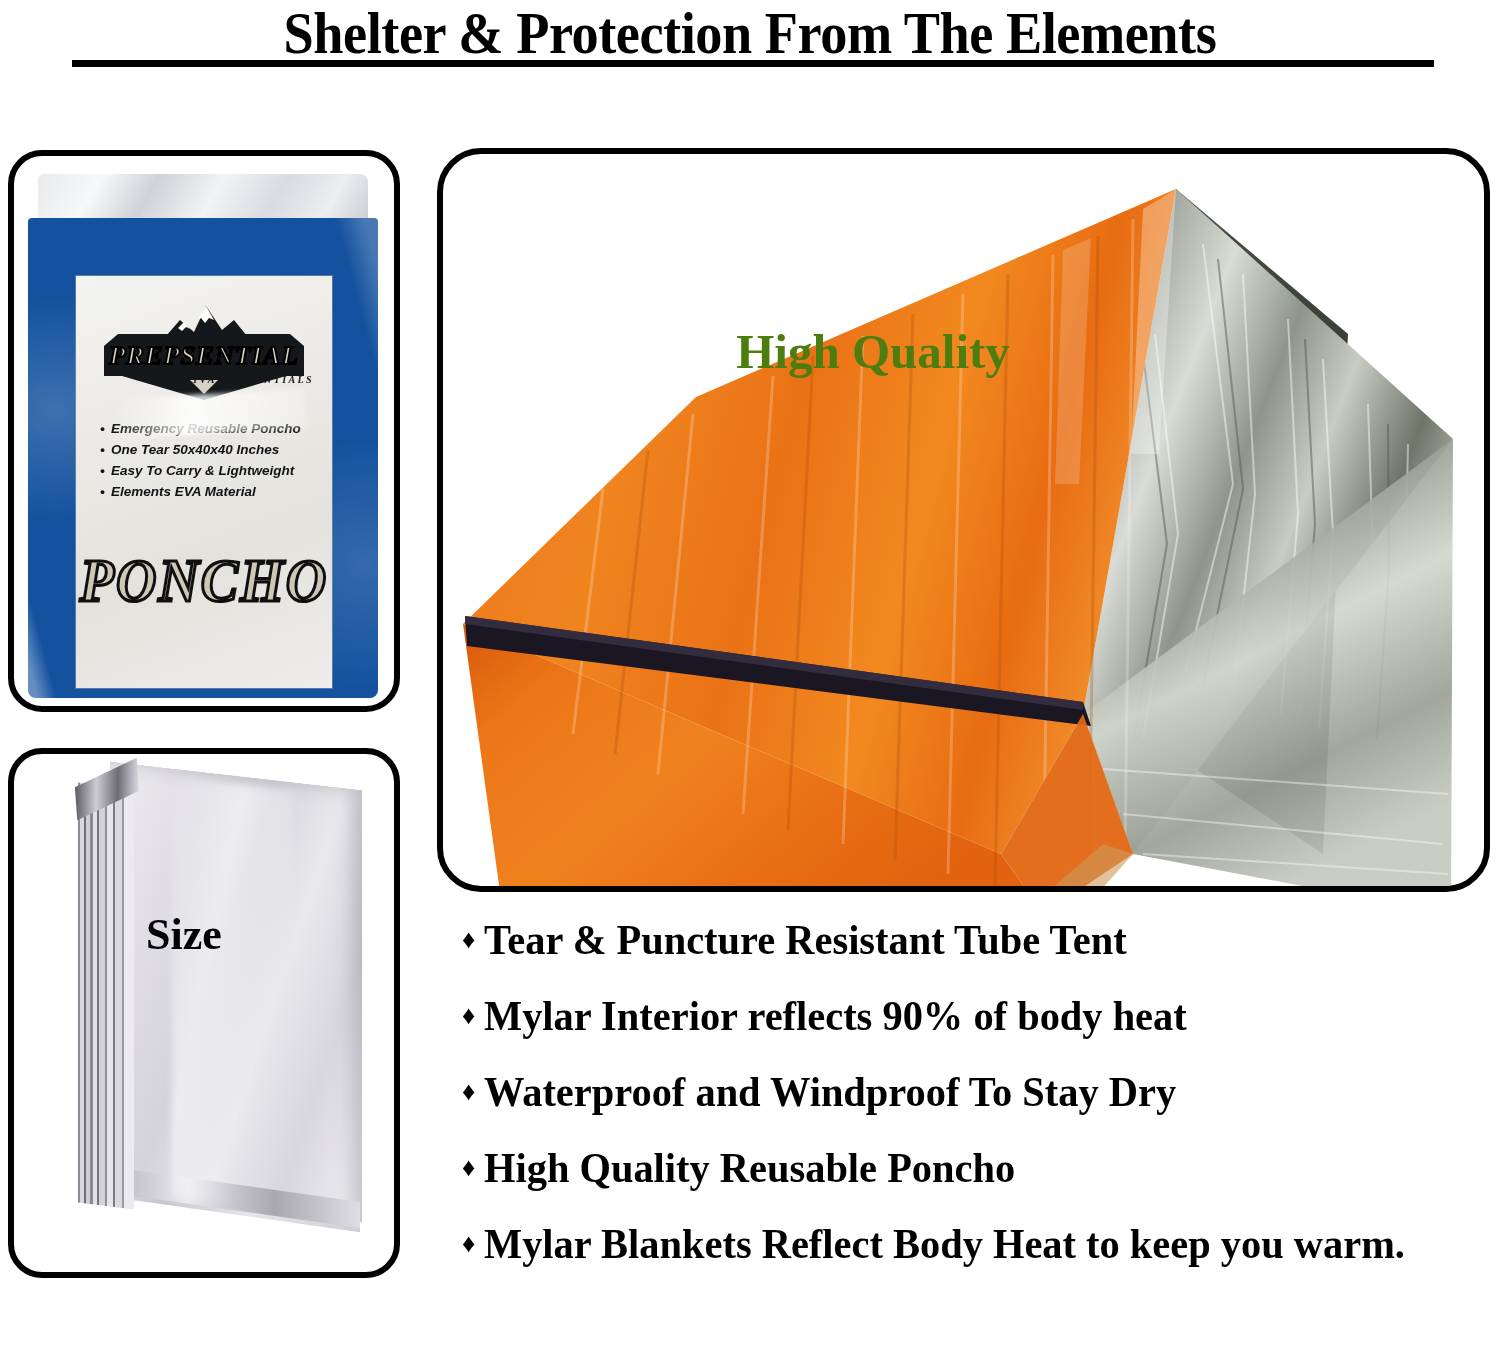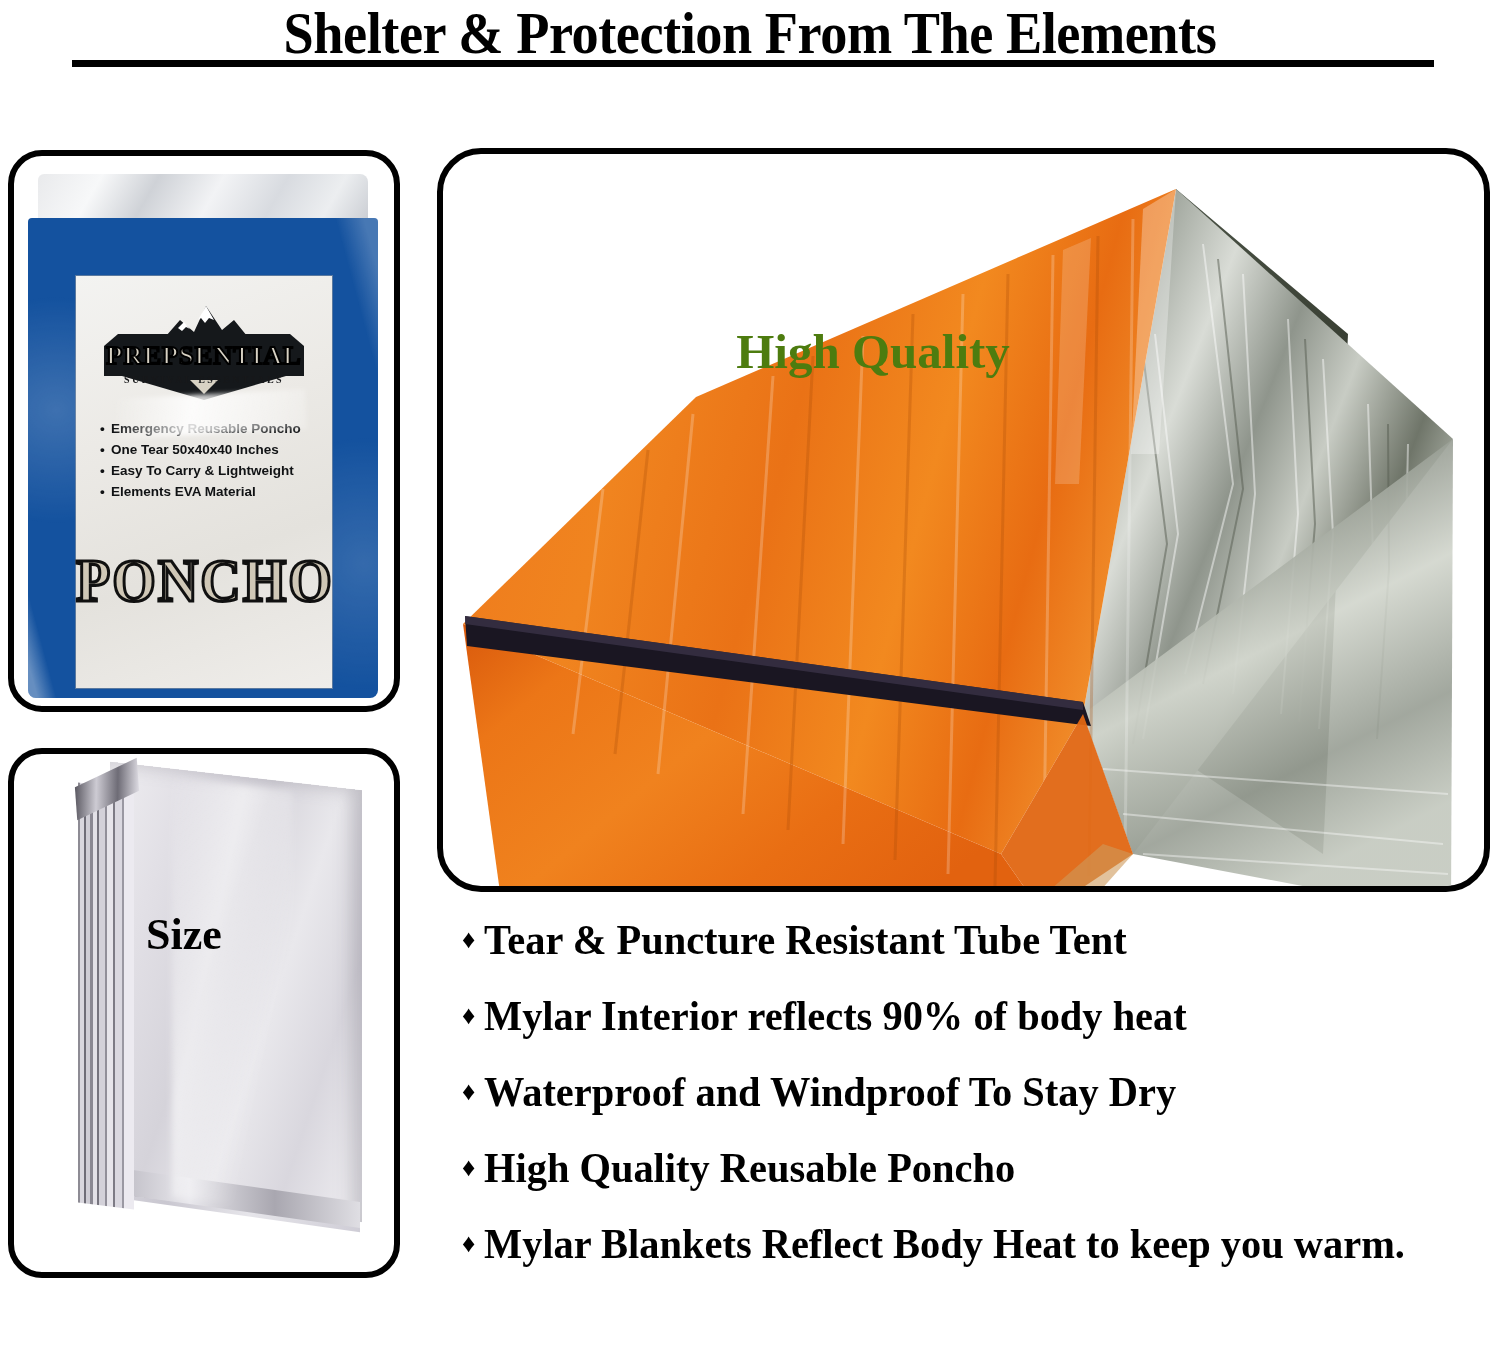--- a/index.html
+++ b/index.html
@@ -12,21 +12,21 @@
     position:absolute;left:0;top:-4px;width:1500px;text-align:center;
     font-family:"Liberation Serif",serif;
     font-weight:bold;font-size:59px;line-height:66px;color:#000;
     transform:scaleX(0.92);transform-origin:50% 50%;
     letter-spacing:-0.5px;white-space:nowrap;
   }
   #title-rule{position:absolute;left:72px;top:56px;width:1362px;height:7px;background:#000;}
 
   
   .panel{position:absolute;background:#fff;border:6px solid #000;box-sizing:border-box;overflow:hidden;}
-  #panel-poncho{left:8px;top:150px;width:392px;height:562px;border-radius:34px;}
+  #panel-poncho{left:8px;top:150px;width:392px;height:562px;border-radius:34px;font-style:italic;}
   #panel-mylar {left:8px;top:748px;width:392px;height:530px;border-radius:34px;}
   #panel-tent  {left:437px;top:148px;width:1053px;height:744px;border-radius:44px;}
 
   
   #poncho-bag{position:absolute;left:14px;top:18px;width:350px;height:524px;}
   .bag-clear{
     position:absolute;left:10px;top:0;width:330px;height:52px;
     background:linear-gradient(120deg,#e9eaec 0%,#f7f8f9 18%,#cfd2d7 34%,#f2f3f5 52%,#d8dbe0 70%,#eceef0 86%,#c9ccd2 100%);
     border-radius:6px 8px 0 0;
   }
@@ -52,21 +52,21 @@
   
   #crest{position:absolute;left:18px;top:14px;width:220px;height:112px;}
   #crest svg{display:block;width:220px;height:112px;}
   .crest-word{
     position:absolute;left:0;top:52px;width:220px;text-align:center;
     font-family:"Liberation Serif",serif;font-weight:bold;font-size:25px;
     letter-spacing:1px;color:#d8d2c4;-webkit-text-stroke:2px #000;
     transform:scaleX(1.05);
   }
   .crest-sub{
-    position:absolute;left:0;top:84px;width:220px;text-align:center;
+    position:absolute;left:0;top:84px;width:220px;text-align:right;
     font-family:"Liberation Serif",serif;font-weight:bold;font-size:10px;
     letter-spacing:2.4px;color:#17181a;
   }
   
   #pkg-bullets{position:absolute;left:24px;top:142px;width:220px;}
   .pkg-bullet{
     font-family:"Liberation Sans",sans-serif;font-weight:bold;font-size:13.5px;
     line-height:21px;color:#101214;white-space:nowrap;
   }
   .pkg-bullet .dot{display:inline-block;width:11px;}

